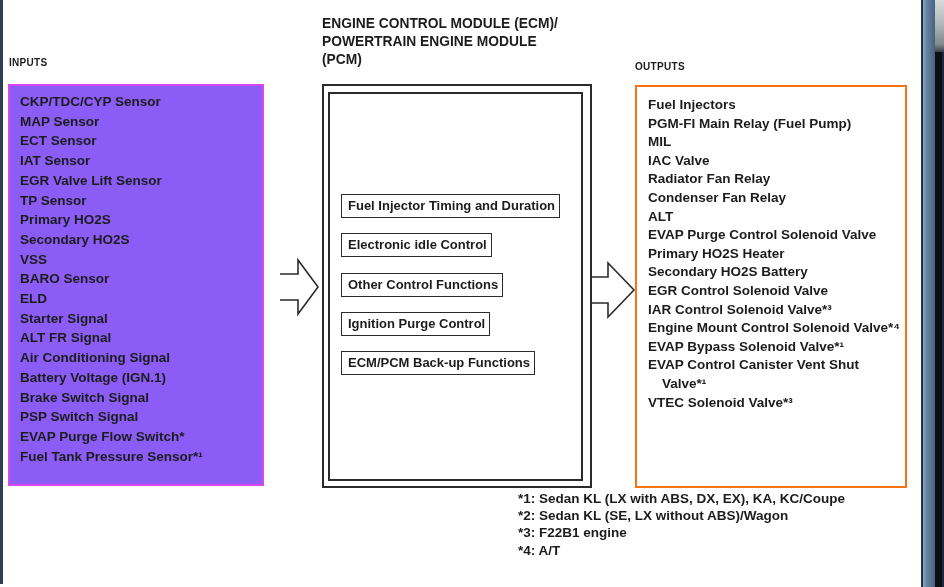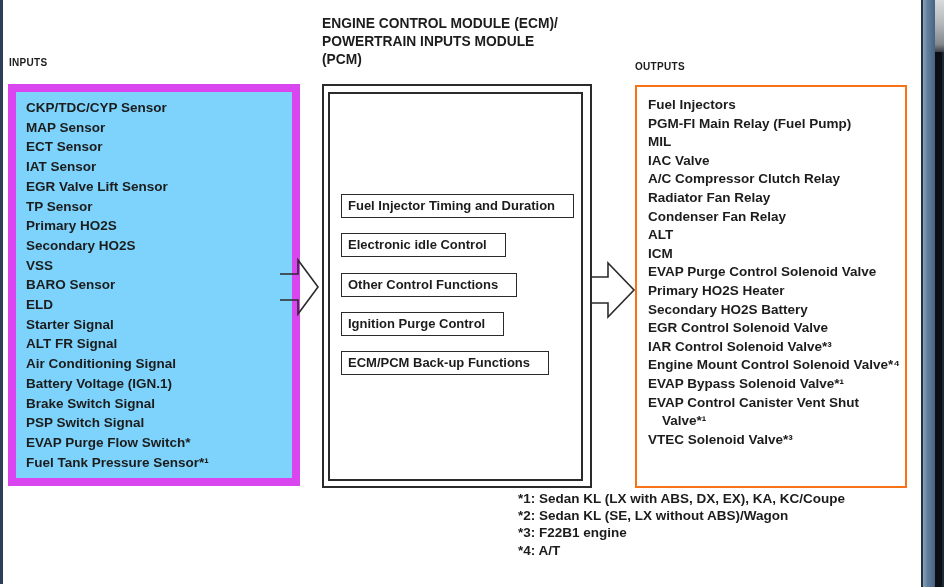--- a/index.html
+++ b/index.html
@@ -24,32 +24,32 @@
 
   
   .section-label{position:absolute;font-size:10px;font-weight:700;letter-spacing:.3px;}
   .inputs-label{left:9px;top:57px;}
   .outputs-label{left:635px;top:61px;text-align:center;}
 
   
   .ecm-title{position:absolute;left:322px;top:15px;font-size:13.8px;font-weight:700;line-height:18.2px;width:300px;}
 
   
-  .inputs-box{position:absolute;left:8px;top:84px;width:292px;height:402px;
-    border:8px solid #d946ef;box-sizing:border-box;background:#7dd3fc;}
+  .inputs-box{position:absolute;left:8px;top:84px;width:256px;height:402px;
+    border:2px solid #d946ef;box-sizing:border-box;background:#8b5cf6;}
   .inputs-list{padding:6px 0 0 10px;}
   .in-item{font-size:13.5px;font-weight:700;line-height:19.7px;white-space:nowrap;}
 
   .ecm-outer-box{position:absolute;left:322px;top:84px;width:270px;height:404px;
     border:2px solid #2b2b2b;box-sizing:border-box;background:#fff;}
   .ecm-inner-box{position:absolute;left:4px;top:6px;width:255px;height:389px;
     border:2px solid #2b2b2b;box-sizing:border-box;background:#fff;}
 
   .fn-box{position:absolute;left:341px;display:inline-block;border:1.5px solid #2b2b2b;
-    background:#fff;padding:3px 18px 4px 6px;font-size:13px;font-weight:700;white-space:nowrap;}
+    background:#fff;padding:3px 4px 4px 6px;font-size:13px;font-weight:700;white-space:nowrap;}
   .fn1{top:194px;}
   .fn2{top:233px;}
   .fn3{top:273px;}
   .fn4{top:312px;}
   .fn5{top:351px;}
 
   .outputs-box{position:absolute;left:635px;top:85px;width:272px;height:403px;
     border:2px solid #f97316;box-sizing:border-box;background:#fff;}
   .outputs-list{padding:9px 0 0 11px;}
   .out-item{font-size:13.5px;font-weight:700;line-height:18.6px;
@@ -88,21 +88,21 @@
         <div class="in-item">Battery Voltage (IGN.1)</div>
         <div class="in-item">Brake Switch Signal</div>
         <div class="in-item">PSP Switch Signal</div>
         <div class="in-item">EVAP Purge Flow Switch*</div>
         <div class="in-item">Fuel Tank Pressure Sensor*¹</div>
       </div>
   </div>
 
   <div class="ecm-title">
       <div class="title-line">ENGINE CONTROL MODULE (ECM)/</div>
-      <div class="title-line">POWERTRAIN INPUTS MODULE</div>
+      <div class="title-line">POWERTRAIN ENGINE MODULE</div>
       <div class="title-line">(PCM)</div>
     </div>
 
   <div class="ecm-outer-box">
     <div class="ecm-inner-box"></div>
   </div>
 
   <div class="fn-box fn1">Fuel Injector Timing and Duration</div>
   <div class="fn-box fn2">Electronic idle Control</div>
   <div class="fn-box fn3">Other Control Functions</div>
@@ -110,25 +110,23 @@
   <div class="fn-box fn5">ECM/PCM Back-up Functions</div>
 
   <div class="section-label outputs-label">OUTPUTS</div>
 
   <div class="outputs-box">
     <div class="outputs-list">
         <div class="out-item">Fuel Injectors</div>
         <div class="out-item">PGM-FI Main Relay (Fuel Pump)</div>
         <div class="out-item">MIL</div>
         <div class="out-item">IAC Valve</div>
-        <div class="out-item">A/C Compressor Clutch Relay</div>
         <div class="out-item">Radiator Fan Relay</div>
         <div class="out-item">Condenser Fan Relay</div>
         <div class="out-item">ALT</div>
-        <div class="out-item">ICM</div>
         <div class="out-item">EVAP Purge Control Solenoid Valve</div>
         <div class="out-item">Primary HO2S Heater</div>
         <div class="out-item">Secondary HO2S Battery</div>
         <div class="out-item">EGR Control Solenoid Valve</div>
         <div class="out-item">IAR Control Solenoid Valve*³</div>
         <div class="out-item">Engine Mount Control Solenoid Valve*⁴</div>
         <div class="out-item">EVAP Bypass Solenoid Valve*¹</div>
         <div class="out-item">EVAP Control Canister Vent Shut Valve*¹</div>
         <div class="out-item">VTEC Solenoid Valve*³</div>
       </div>

